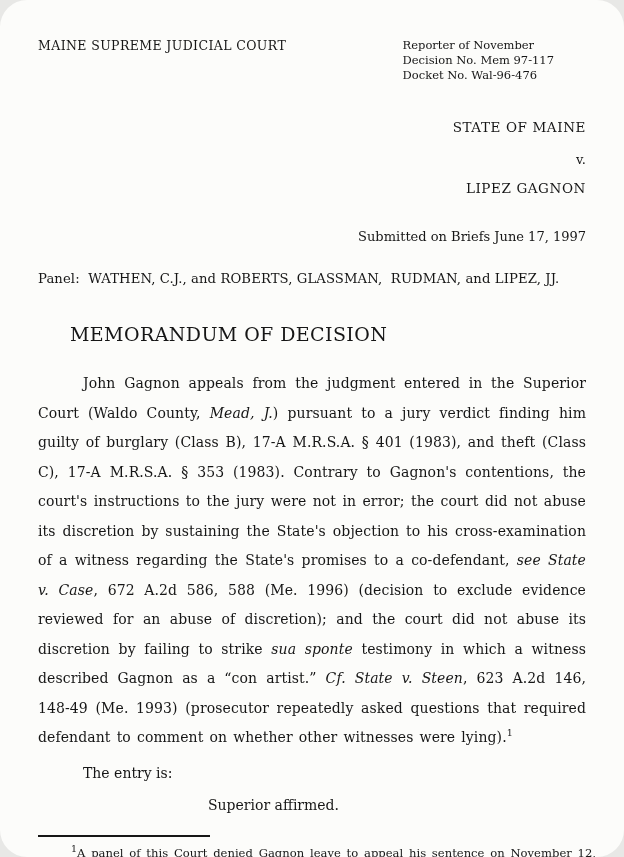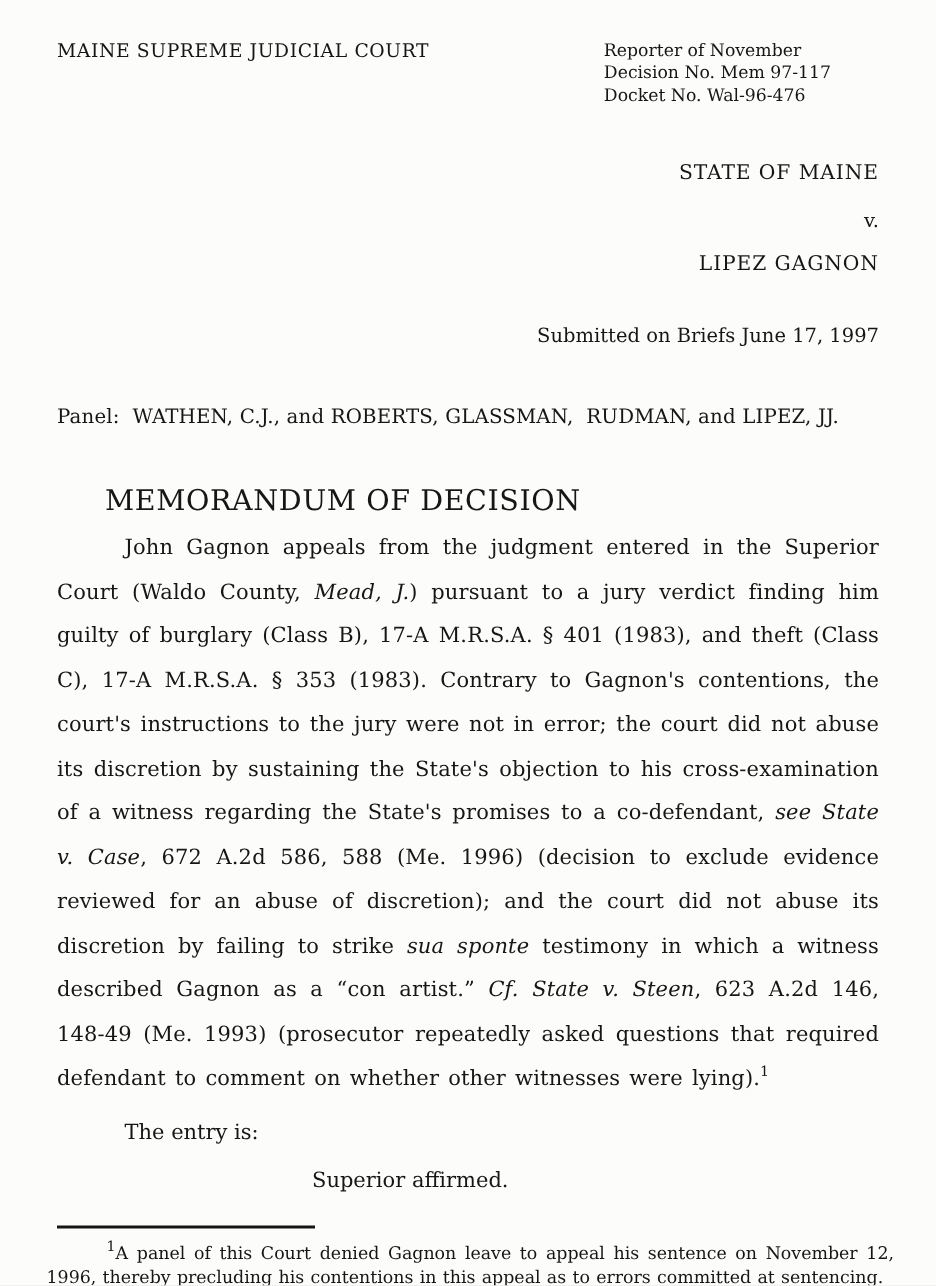--- a/index.html
+++ b/index.html
@@ -10,21 +10,22 @@
   .page {
     position: relative;
     width: 624px;
     height: 857px;
     margin: 0 auto;
     background: #fcfcfa;
     color: #161616;
     font-family: "DejaVu Serif", "Liberation Serif", serif;
     overflow: hidden;
     box-sizing: border-box;
-    padding: 4px 38px;
+    padding: 16px 38px;
+    border-radius: 27px;
   }
   
   .header {
     display: flex;
     justify-content: space-between;
     align-items: flex-start;
     padding-top: 22px;
   }
   .court-name {
     font-size: 12.5px;
@@ -39,34 +40,34 @@
   }
   
   .caption { text-align: right; }
   .plaintiff  { margin-top: 36px; font-size: 13.5px; letter-spacing: 0.6px; }
   .versus     { margin-top: 17px; font-size: 13px; }
   .defendant  { margin-top: 13px; font-size: 13.5px; letter-spacing: 0.6px; }
   .submitted  { margin-top: 33px; font-size: 13px; line-height: 15px; }
   .decided    { font-size: 13px; line-height: 15px; }
   
   .panel-line {
-    margin-top: 39px;
+    margin-top: 27px;
     font-size: 13.2px;
     white-space: pre;
     letter-spacing: 0.1px;
   }
   .section-heading {
     margin-top: 37px;
     font-size: 19px;
     letter-spacing: 0.4px;
     margin-left: 32px;
   }
   
   .bodytext {
-    margin: 6px 0 0 0;
+    margin: 24px 0 0 0;
     font-size: 14px;
     line-height: 29.5px;
     text-align: justify;
     text-indent: 45px;
     word-spacing: 1.5px;
     letter-spacing: 0.1px;
   }
   .bodytext .it, .footnote .it { font-style: italic; }
   .bodytext sup, .footnote sup {
     font-size: 9.5px;

